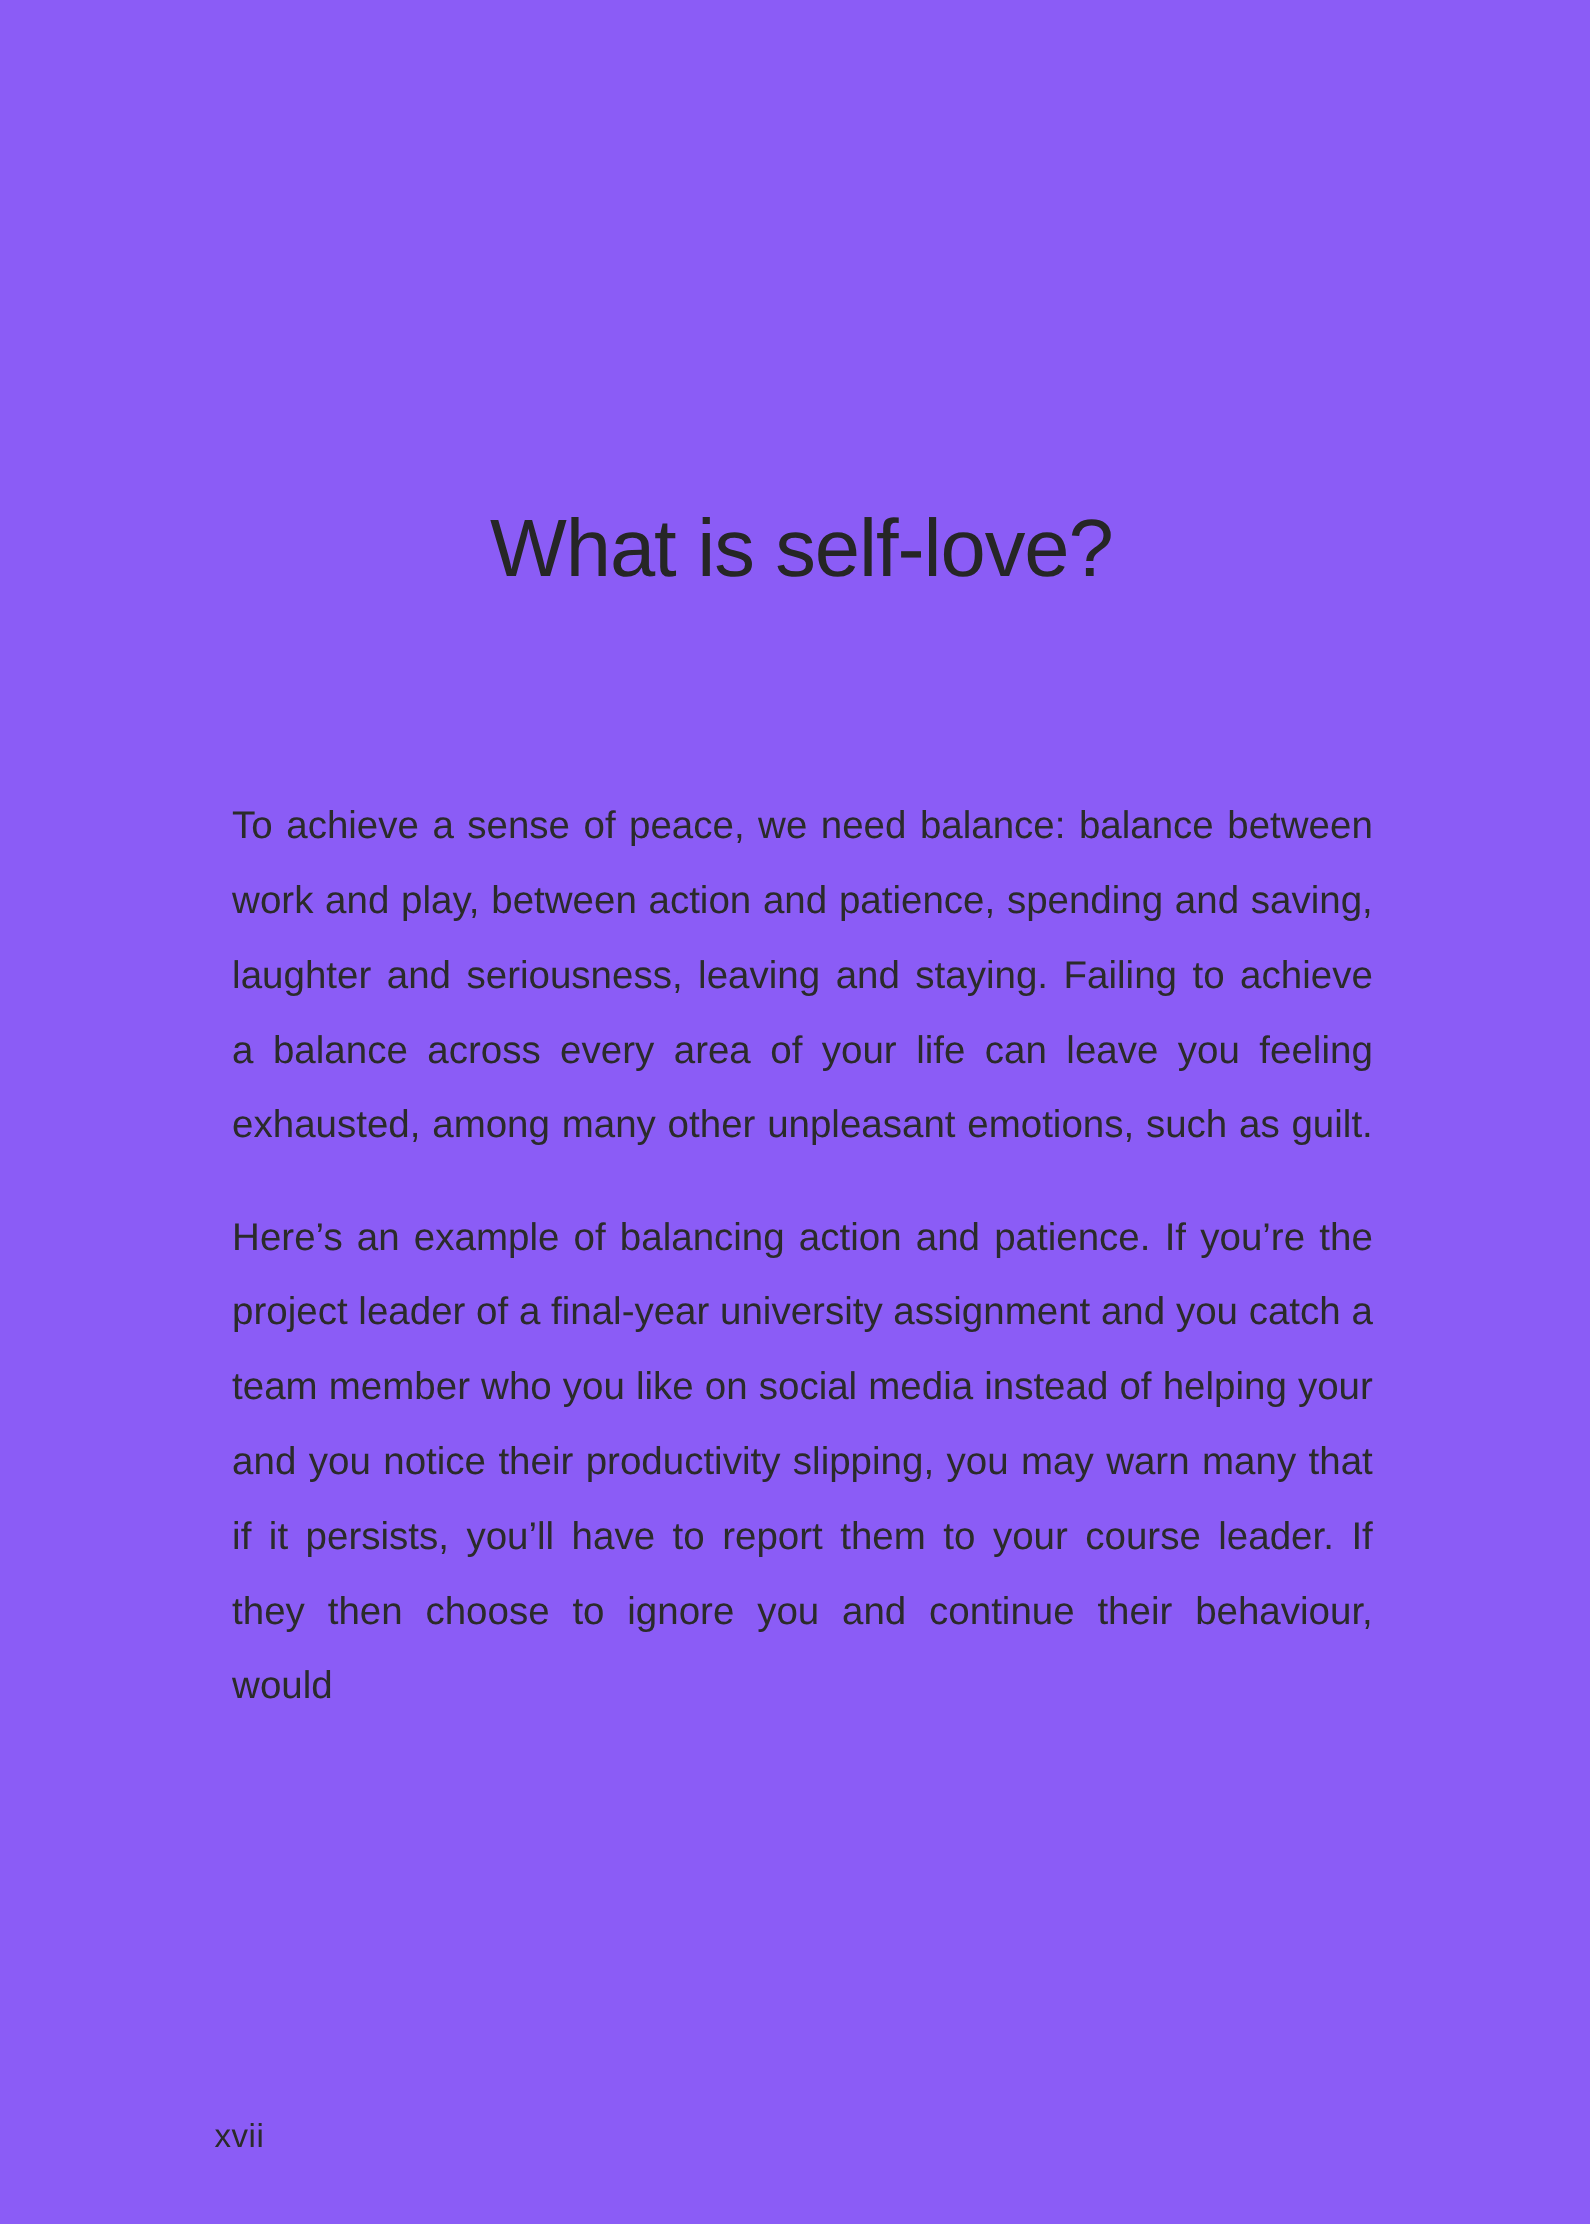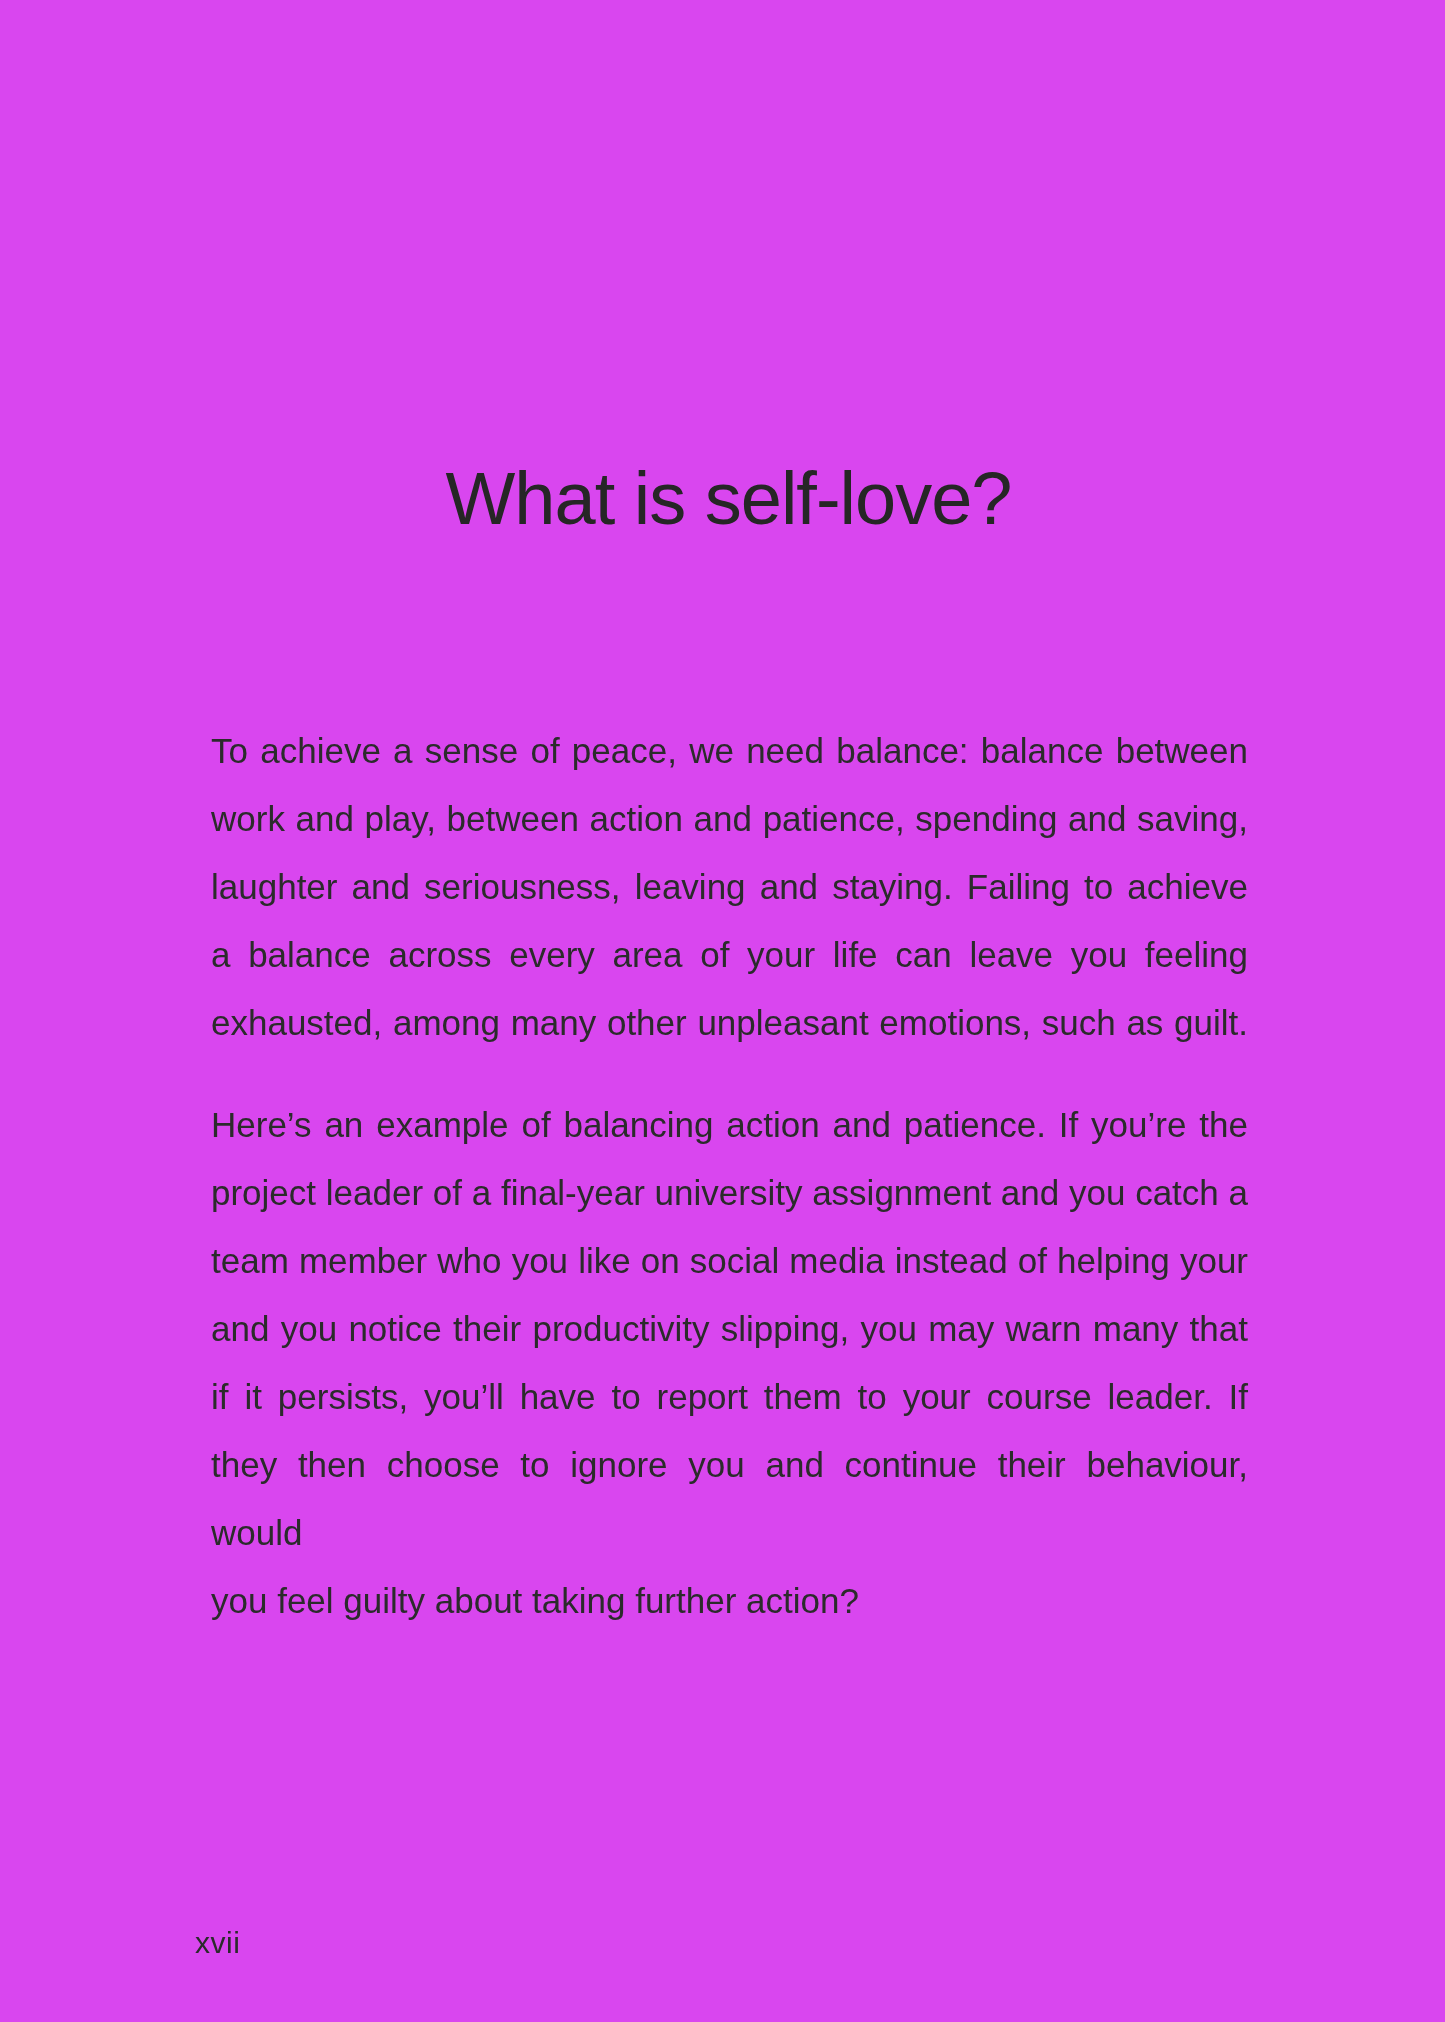--- a/index.html
+++ b/index.html
@@ -4,21 +4,21 @@
 <style>
   html, body {
     margin: 0;
     padding: 0;
     background: #ffffff;
   }
   .page {
     position: relative;
     width: 1445px;
     height: 2022px;
-    background: #d946ef;
+    background: #8b5cf6;
     overflow: hidden;
     font-family: "Liberation Sans", sans-serif;
     color: #2b2b2b;
   }
   .title {
     position: absolute;
     top: 458px;
     left: 194px;
     width: 1069px;
     margin: 0;
@@ -83,20 +83,19 @@
       <div class="line">exhausted, among many other unpleasant emotions, such as guilt.</div>
     </section>
 
     <section class="paragraph">
       <div class="line">Here’s an example of balancing action and patience. If you’re the</div>
       <div class="line">project leader of a final-year university assignment and you catch a</div>
       <div class="line">team member who you like on social media instead of helping your</div>
       <div class="line">and you notice their productivity slipping, you may warn many that</div>
       <div class="line">if it persists, you’ll have to report them to your course leader. If</div>
       <div class="line">they then choose to ignore you and continue their behaviour, would</div>
-      <div class="line last-left">you feel guilty about taking further action?</div>
     </section>
 
   </main>
 
   <footer class="page-number">xvii</footer>
 
 </div>
 
 </body></html>

